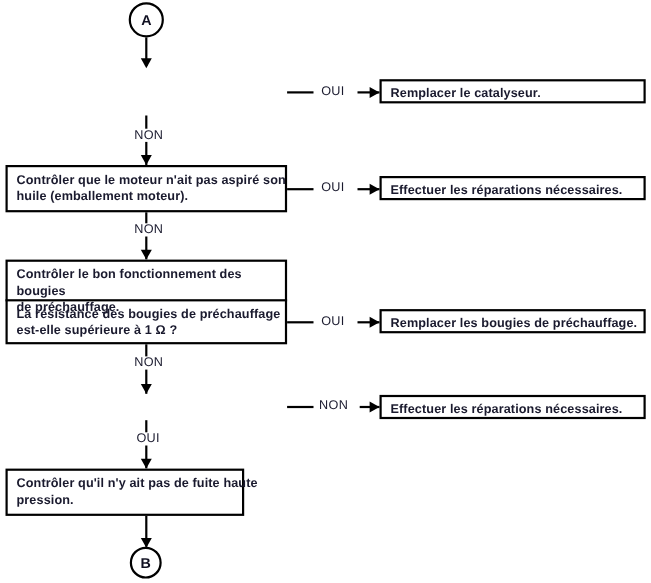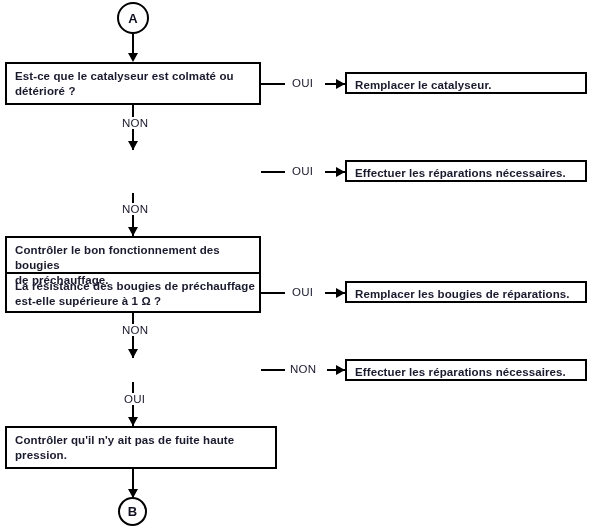--- a/index.html
+++ b/index.html
@@ -98,37 +98,37 @@
 <body>
 
 <div id="page">
 
   <div class="conn-circle" style="left:117px; top:2px; width:32px; height:32px;">
     <span>A</span>
   </div>
   <div class="vline" style="left:132px; top:34px; height:26px;"></div>
   <div class="arrow-down" style="left:128px; top:53px;"></div>
 
-  <div class="box" style="left:5px; top:62px; width:256px; height:43px;">
-    <div class="box-text" style="left:0; top:0; width:256px;">Est-ce que le catalyseur est colmaté ou
-détérioré ?</div>
-  </div>
 
   <div class="hline" style="left:261px; top:83px; width:24px;"></div>
   <div class="branch-label" style="left:292px; top:77px;">OUI</div>
   <div class="hline" style="left:325px; top:83px; width:22px;"></div>
   <div class="arrow-right" style="left:336px; top:79px;"></div>
   <div class="box" style="left:345px; top:72px; width:242px; height:22px;">
     <div class="box-text single" style="left:0; top:0; width:242px;">Remplacer le catalyseur.</div>
   </div>
 
   <div class="vline" style="left:132px; top:105px; height:45px;"></div>
   <div class="branch-label" style="left:118px; top:117px; background:#ffffff; padding:0 4px;">NON</div>
   <div class="arrow-down" style="left:128px; top:141px;"></div>
 
+  <div class="box" style="left:5px; top:150px; width:256px; height:43px;">
+    <div class="box-text" style="left:0; top:0; width:256px;">Contrôler que le moteur n'ait pas aspiré son
+huile (emballement moteur).</div>
+  </div>
   <div class="hline" style="left:261px; top:171px; width:24px;"></div>
   <div class="branch-label" style="left:292px; top:165px;">OUI</div>
   <div class="hline" style="left:325px; top:171px; width:22px;"></div>
   <div class="arrow-right" style="left:336px; top:167px;"></div>
   <div class="box" style="left:345px; top:160px; width:242px; height:22px;">
     <div class="box-text single" style="left:0; top:0; width:242px;">Effectuer les réparations nécessaires.</div>
   </div>
   <div class="vline" style="left:132px; top:193px; height:43px;"></div>
   <div class="branch-label" style="left:118px; top:203px; background:#ffffff; padding:0 4px;">NON</div>
   <div class="arrow-down" style="left:128px; top:227px;"></div>
@@ -138,38 +138,38 @@
 de préchauffage.</div>
     <div class="divider" style="left:-2px; top:34px; width:256px;"></div>
     <div class="box-text" style="left:0; top:36px; width:256px;">La résistance des bougies de préchauffage
 est-elle supérieure à 1 Ω ?</div>
   </div>
   <div class="hline" style="left:261px; top:292px; width:24px;"></div>
   <div class="branch-label" style="left:292px; top:286px;">OUI</div>
   <div class="hline" style="left:325px; top:292px; width:22px;"></div>
   <div class="arrow-right" style="left:336px; top:288px;"></div>
   <div class="box" style="left:345px; top:281px; width:242px; height:22px;">
-    <div class="box-text single" style="left:0; top:0; width:242px;">Remplacer les bougies de réparations.</div>
+    <div class="box-text single" style="left:0; top:0; width:242px;">Remplacer les bougies de préchauffage.</div>
   </div>
   <div class="vline" style="left:132px; top:313px; height:45px;"></div>
   <div class="branch-label" style="left:118px; top:324px; background:#ffffff; padding:0 4px;">NON</div>
   <div class="arrow-down" style="left:128px; top:349px;"></div>
 
   <div class="hline" style="left:261px; top:369px; width:24px;"></div>
   <div class="branch-label" style="left:290px; top:363px;">NON</div>
   <div class="hline" style="left:327px; top:369px; width:20px;"></div>
   <div class="arrow-right" style="left:336px; top:365px;"></div>
   <div class="box" style="left:345px; top:359px; width:242px; height:22px;">
     <div class="box-text single" style="left:0; top:0; width:242px;">Effectuer les réparations nécessaires.</div>
   </div>
   <div class="vline" style="left:132px; top:382px; height:44px;"></div>
   <div class="branch-label" style="left:120px; top:393px; background:#ffffff; padding:0 4px;">OUI</div>
   <div class="arrow-down" style="left:128px; top:417px;"></div>
 
-  <div class="box" style="left:5px; top:426px; width:272px; height:43px;">
+  <div class="box" style="left:5px; top:426px; width:217px; height:43px;">
     <div class="box-text" style="left:0; top:0; width:256px;">Contrôler qu'il n'y ait pas de fuite haute
 pression.</div>
   </div>
 
   <div class="vline" style="left:132px; top:469px; height:28px;"></div>
   <div class="arrow-down" style="left:128px; top:489px;"></div>
   <div class="conn-circle" style="left:118px; top:497px; width:29px; height:29px;">
     <span>B</span>
   </div>
 

